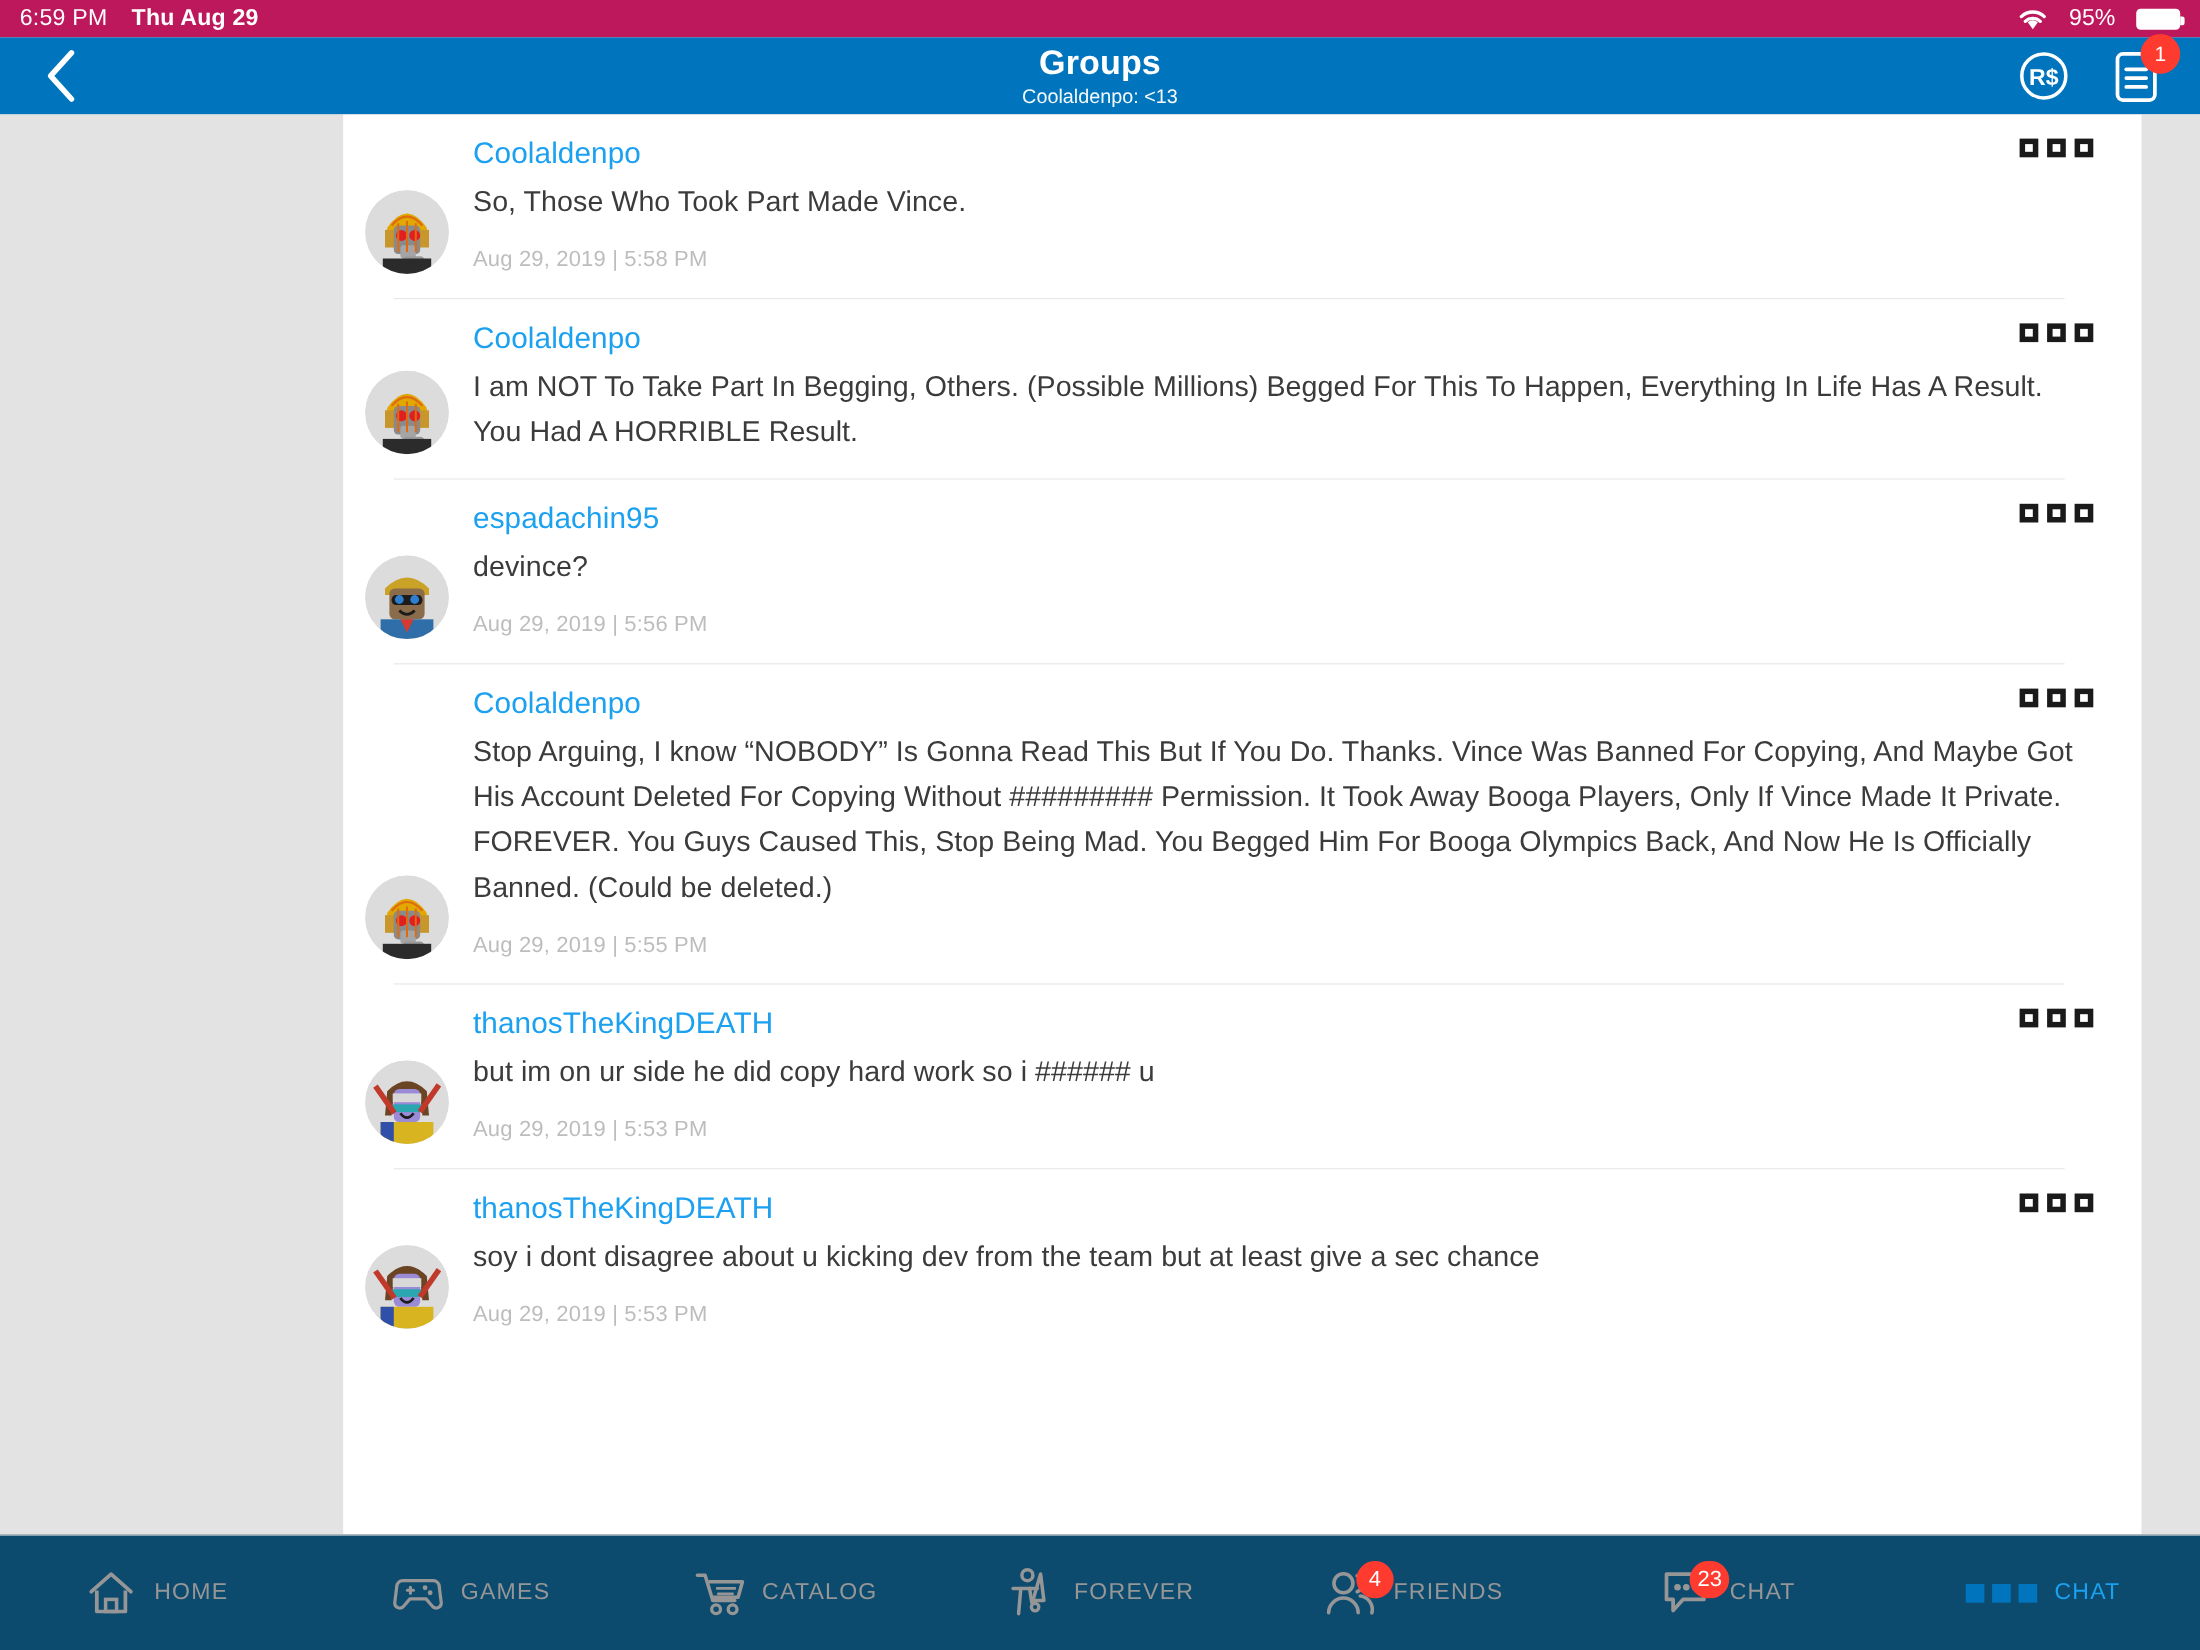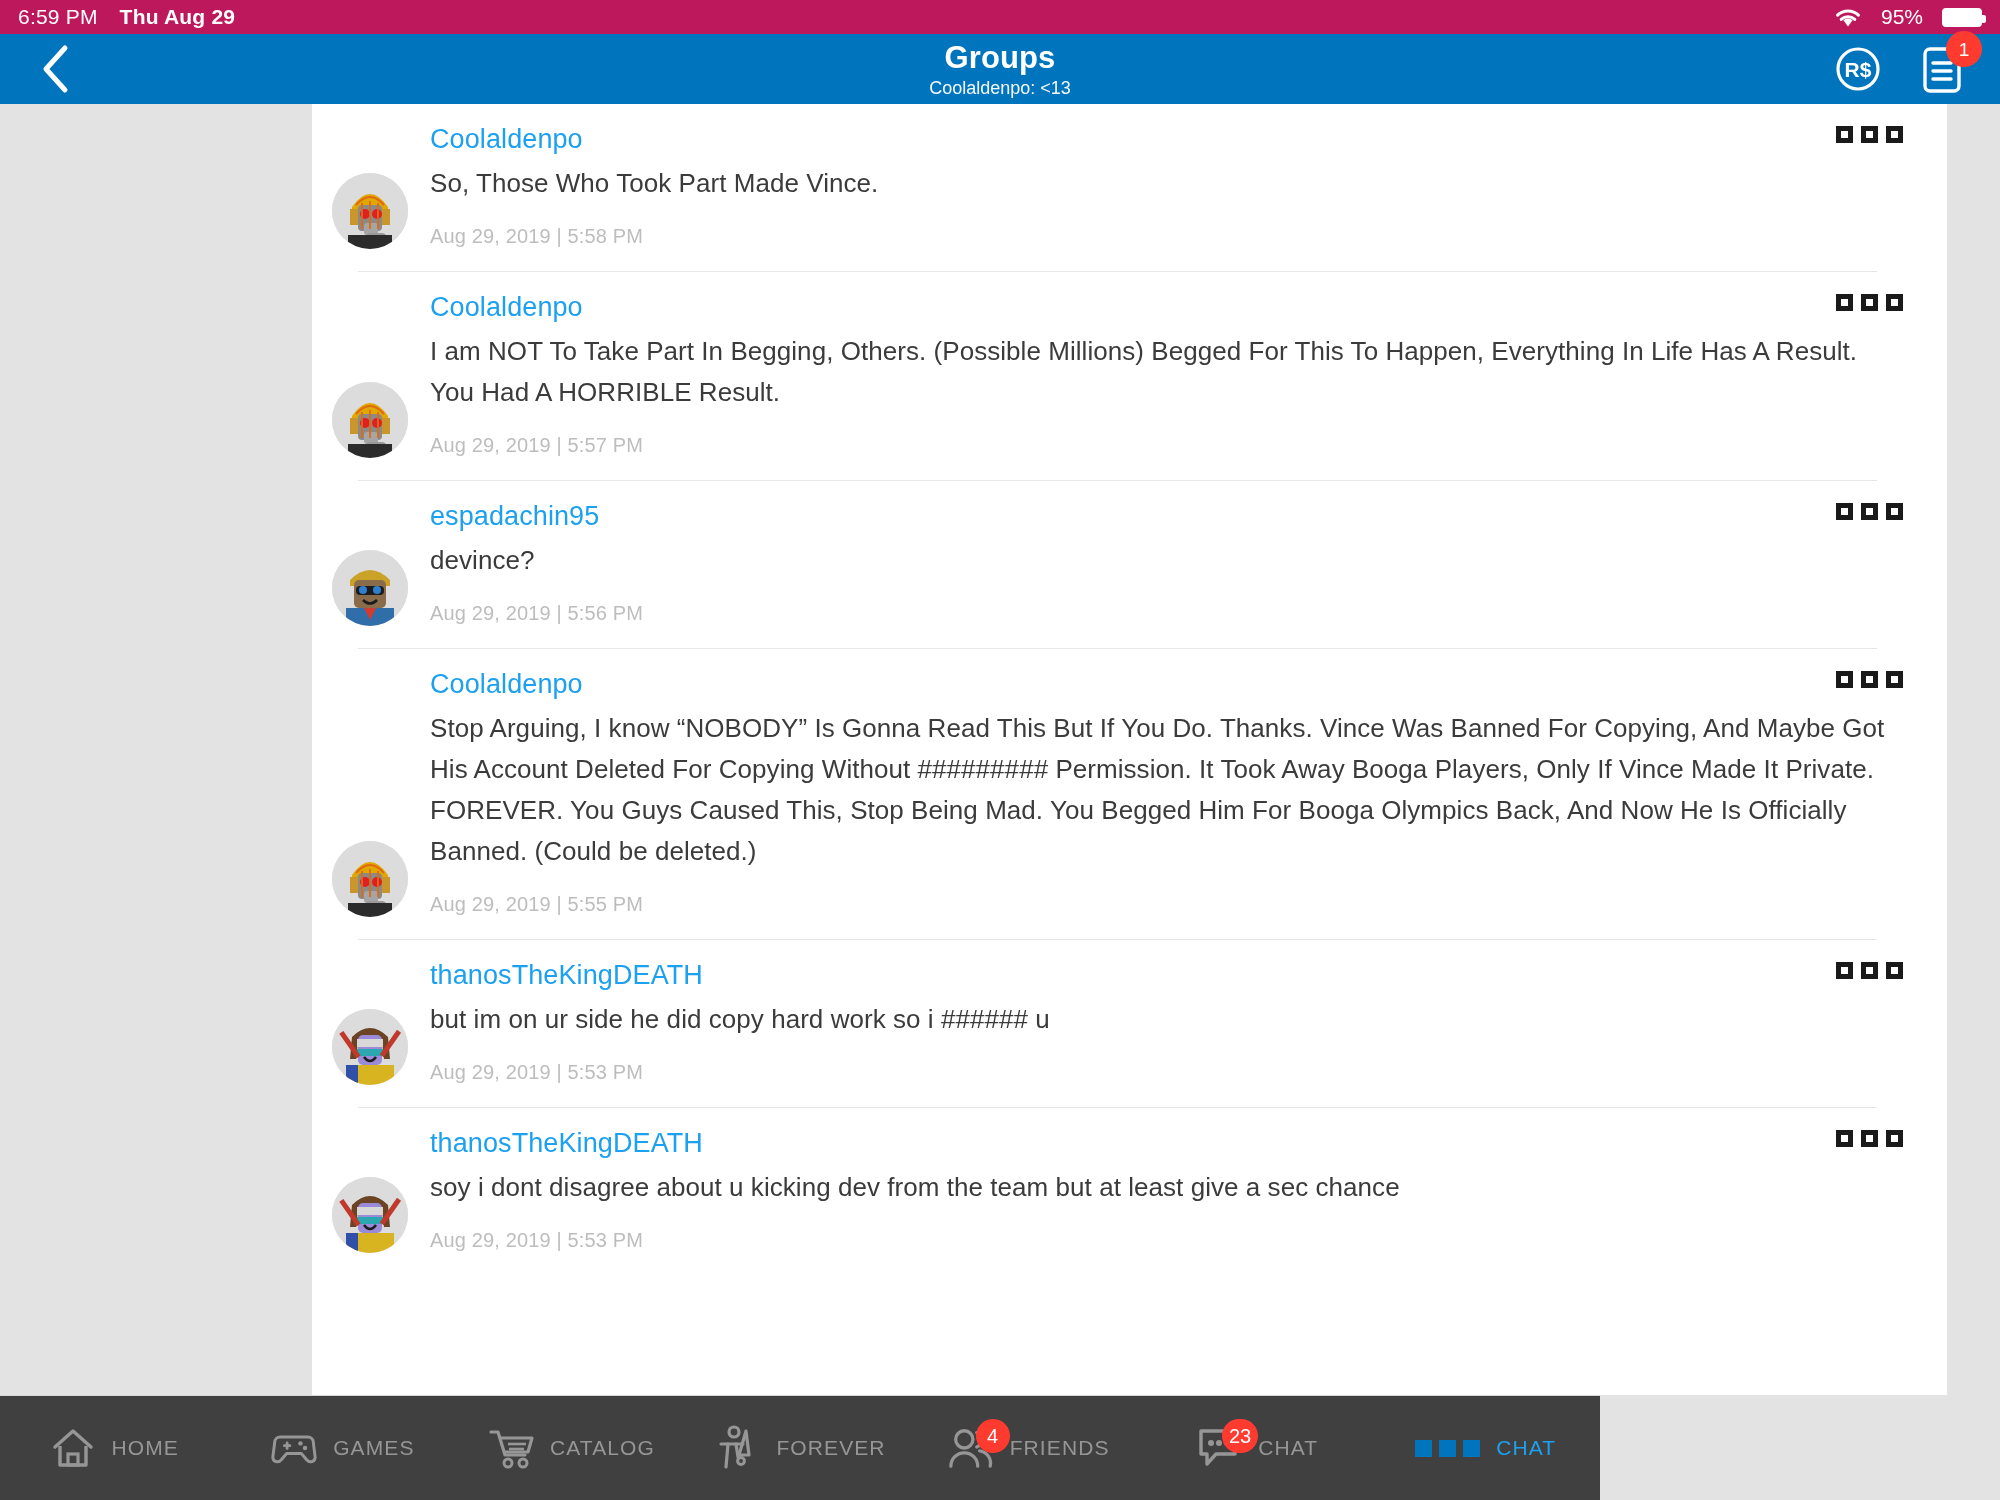--- a/index.html
+++ b/index.html
@@ -99,22 +99,22 @@
   .post-menu i {
     width: 17px; height: 17px; background: #1a1a1a; display: block; position: relative;
   }
   .post-menu i:after {
     content: ""; position: absolute; left: 5px; top: 5px;
     width: 7px; height: 7px; background: #ffffff;
   }
 
   
   .bottomnav {
-    position: absolute; left: 0; bottom: 0; width: 1600px; height: 105px;
-    background: #404040; border-top: 1px solid #d8d8d8;
+    position: absolute; left: 0; bottom: 0; width: 2000px; height: 105px;
+    background: #0c4a6e; border-top: 1px solid #d8d8d8;
     display: flex; 
   }
   .navitem {
     flex: 1 1 0; display: flex; align-items: center; justify-content: center;
     gap: 16px; cursor: pointer; position: relative; height: 100%;
   }
   .nav-ico { position: relative; width: 46px; height: 46px; display:flex; align-items:center; justify-content:center; }
   .nav-label { font-size: 21px; letter-spacing: 1.1px; color: #969696; }
   .navitem.active .nav-label { color: #1CA0F0; }
   .badge.nav { top: -6px; right: -16px; min-width: 34px; height: 34px; font-size: 20px; }
@@ -193,21 +193,21 @@
           <div class="post">
             <div class="post-menu">
               <i></i>
               <i></i>
               <i></i>
             </div>
             <div class="post-row">
               <div class="avatar"><svg width="76" height="76" viewBox="0 0 76 76">
                   <use href="#av-coolaldenpo"></use>
                 </svg></div>
-              <div class="post-body"><span class="username">Coolaldenpo</span><div class="post-text">I am NOT To Take Part In Begging, Others. (Possible Millions) Begged For This To Happen, Everything In Life Has A Result. You Had A HORRIBLE Result.</div><div class="post-time">Aug 29, 2019 | 5:57 PM</div></div>
+              <div class="post-body"><span class="username">Coolaldenpo</span><div class="post-text">I am NOT To Take Part In Begging, Others. (Possible Millions) Begged For This To Happen, Everything In Life Has A Result. You Had A HORRIBLE Result.</div></div>
             </div>
             <div class="post-sep"></div>
           </div>
           <div class="post">
             <div class="post-menu">
               <i></i>
               <i></i>
               <i></i>
             </div>
             <div class="post-row">

